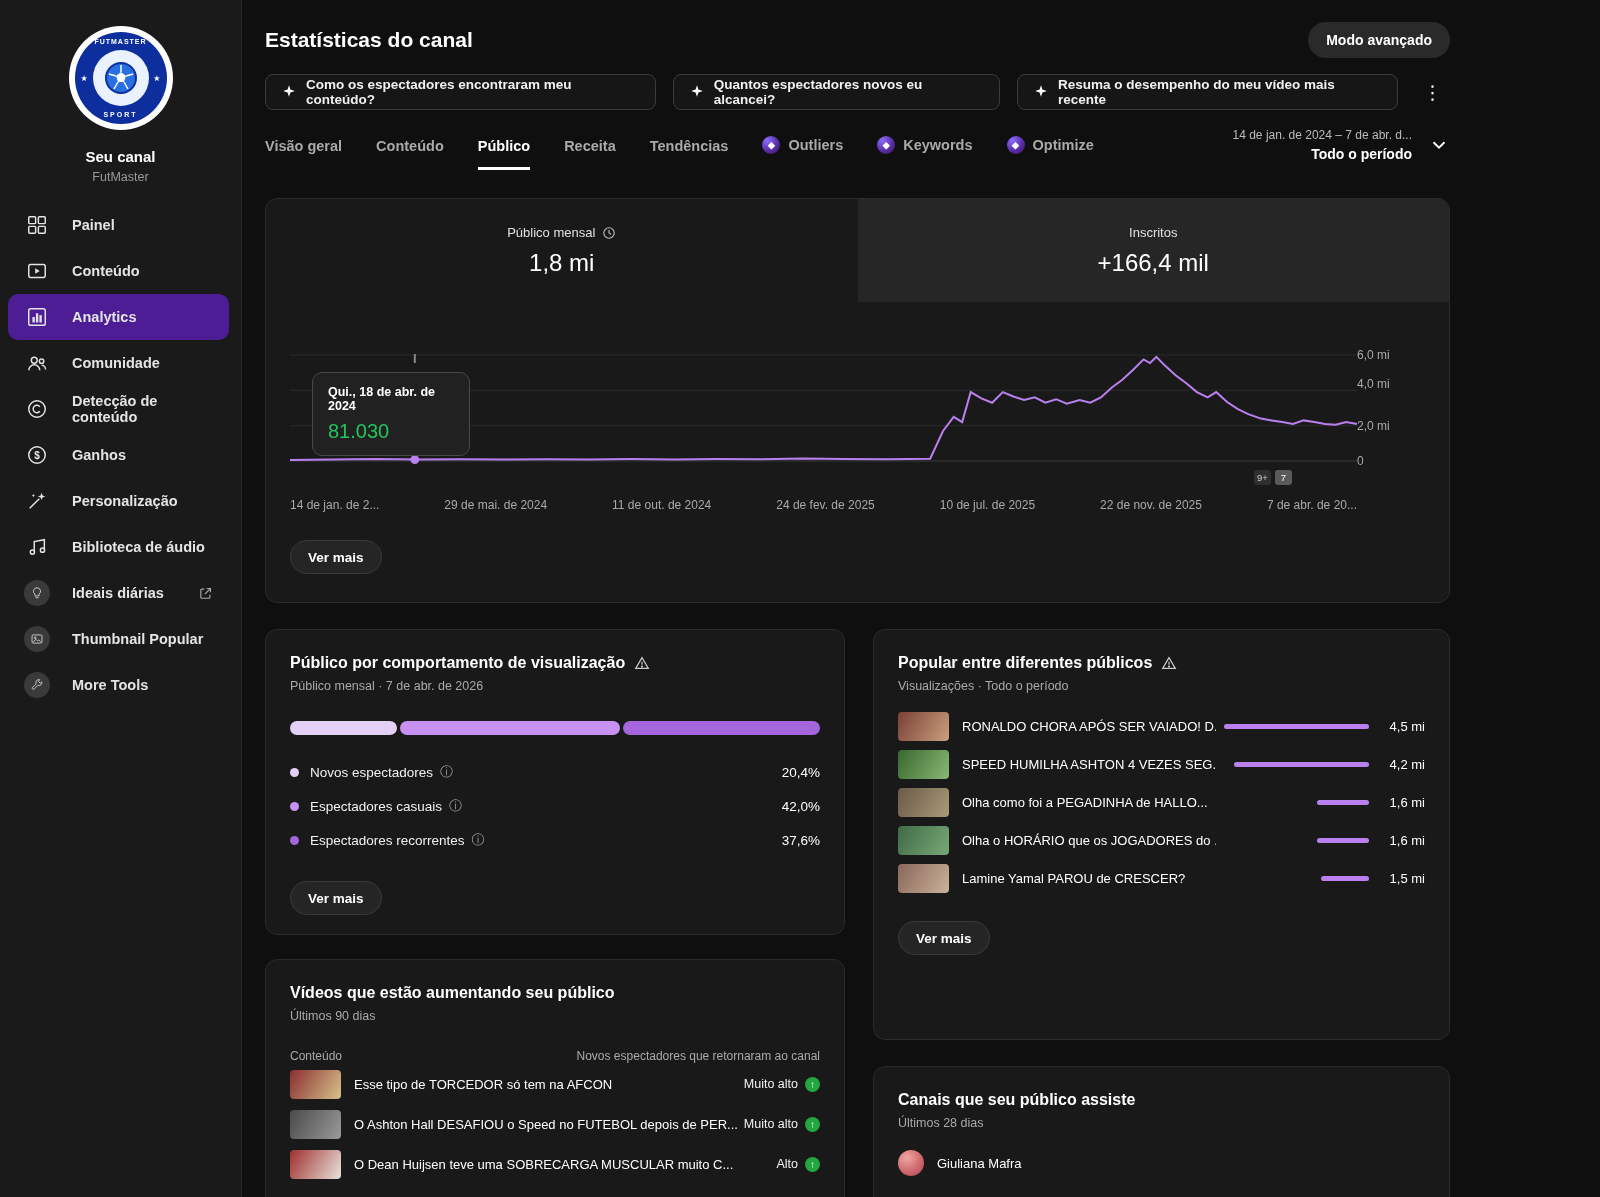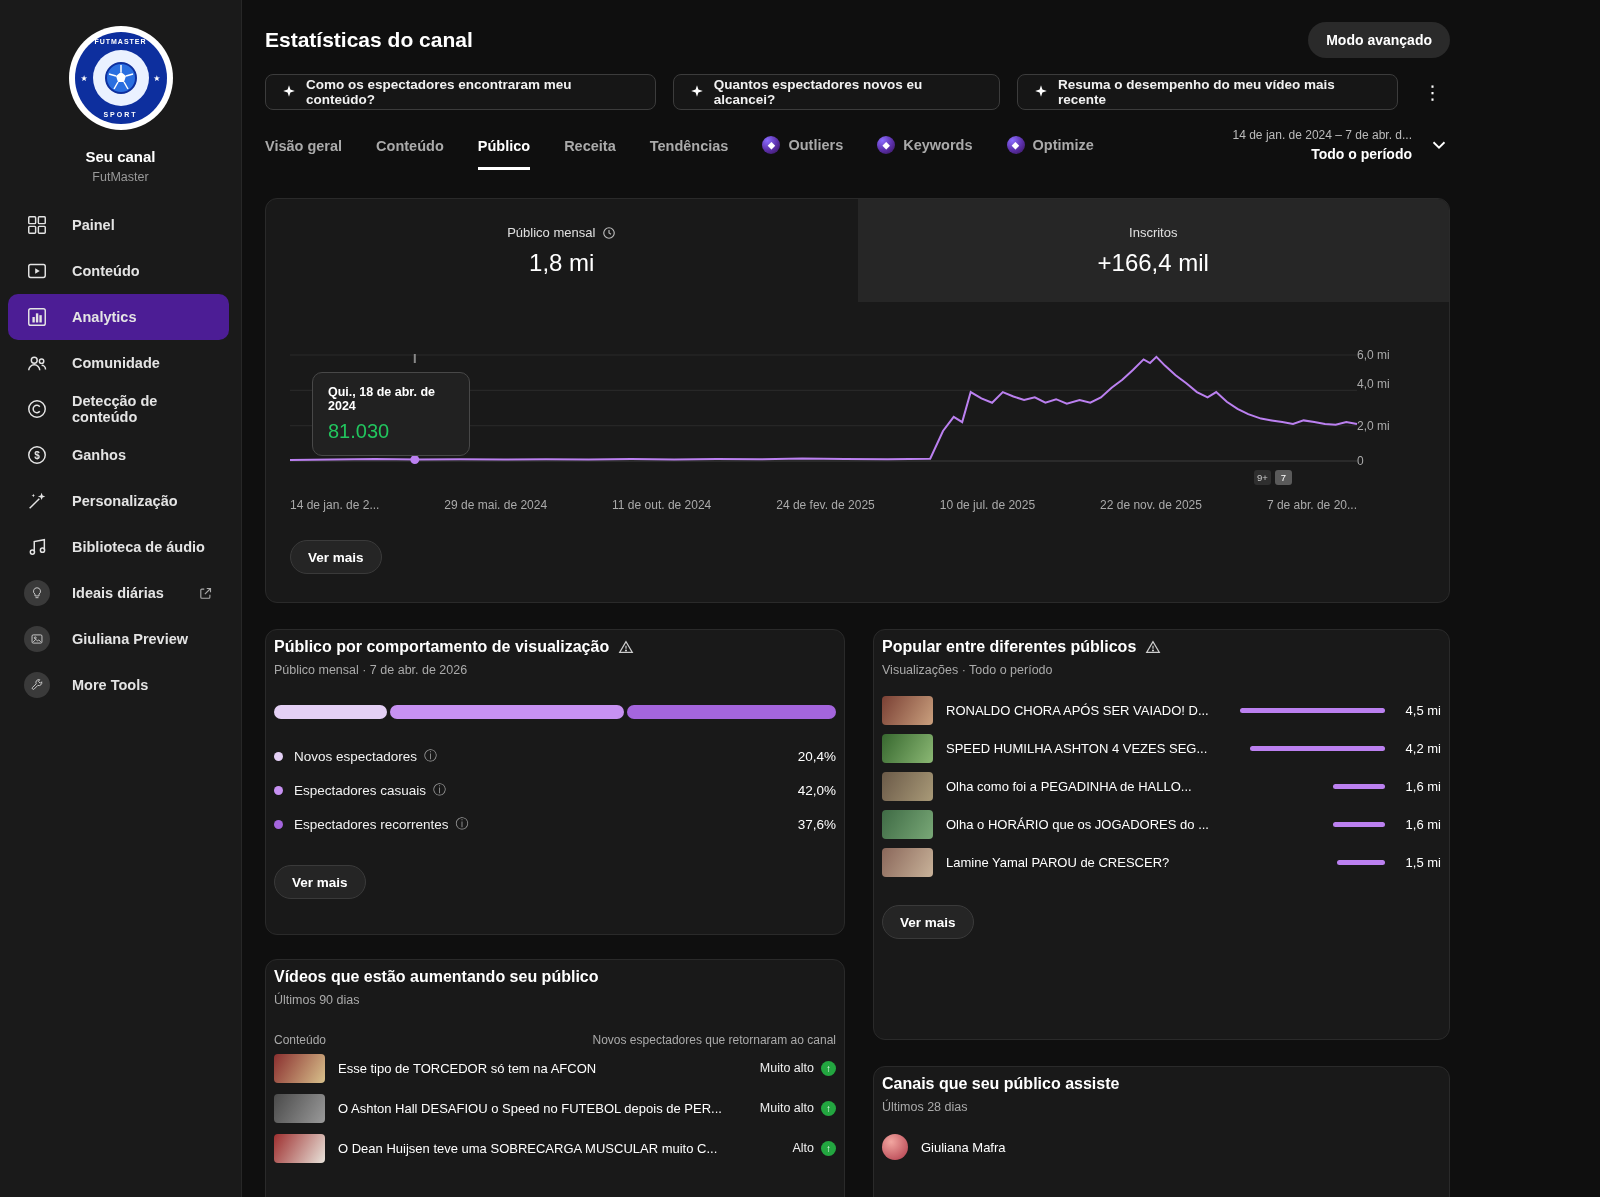--- a/index.html
+++ b/index.html
@@ -107,21 +107,21 @@
   .xtick { font-size:12px; color:#aaa; }
   .see-more { margin:24px 0 0; background:#252525; border:1px solid #3a3a3a; border-radius:18px;
     height:34px; padding:0 17px; color:#fff; font-weight:bold; font-size:13.5px;
     cursor:pointer; font-family:inherit; }
   .chart-area .see-more { margin-top:28px; }
 
   
   .cols { display:flex; gap:28px; margin-top:26px; align-items:flex-start; }
   .col-left { width:580px; display:flex; flex-direction:column; gap:24px; }
   .col-right { width:577px; display:flex; flex-direction:column; gap:26px; }
-  .panel { padding:8px; }
+  .panel { padding:24px; }
   .panel-title { font-size:16px; font-weight:bold; display:flex; align-items:center; gap:9px; }
   .warn { display:flex; color:#ccc; }
   .panel-sub { font-size:12.5px; color:#aaa; margin-top:7px; }
 
   
   .behavior { height:306px; }
   .stack { display:flex; gap:3px; margin-top:28px; height:14px; }
   .seg { height:14px; border-radius:7px; }
   .legend { margin-top:20px; }
   .legend-row { display:flex; align-items:center; height:34px; }
@@ -300,21 +300,21 @@
         </span>
       </div>
       <div class="nav-item">
         <span class="round">
           <svg width="14" height="14" viewBox="0 0 24 24">
               <rect x="3.5" y="5" width="17" height="14" rx="2"></rect>
               <circle cx="9" cy="10" r="1.6"></circle>
               <path d="M5.5 17l4.5-4.5 3 3 2-2 3.5 3.5"></path>
             </svg>
         </span>
-        <span>Giuliana Preview</span>
+        <span>Thumbnail Popular</span>
       </div>
       <div class="nav-item">
         <span class="round">
           <svg width="14" height="14" viewBox="0 0 24 24">
               <path d="M20 6.5a5 5 0 0 1-6.6 6.2L7 19.1a2 2 0 0 1-2.8-2.8l6.4-6.4A5 5 0 0 1 16.8 3l-2.6 2.6 3.4 3.4z"></path>
             </svg>
         </span>
         <span>More Tools</span>
       </div>
     </nav>

